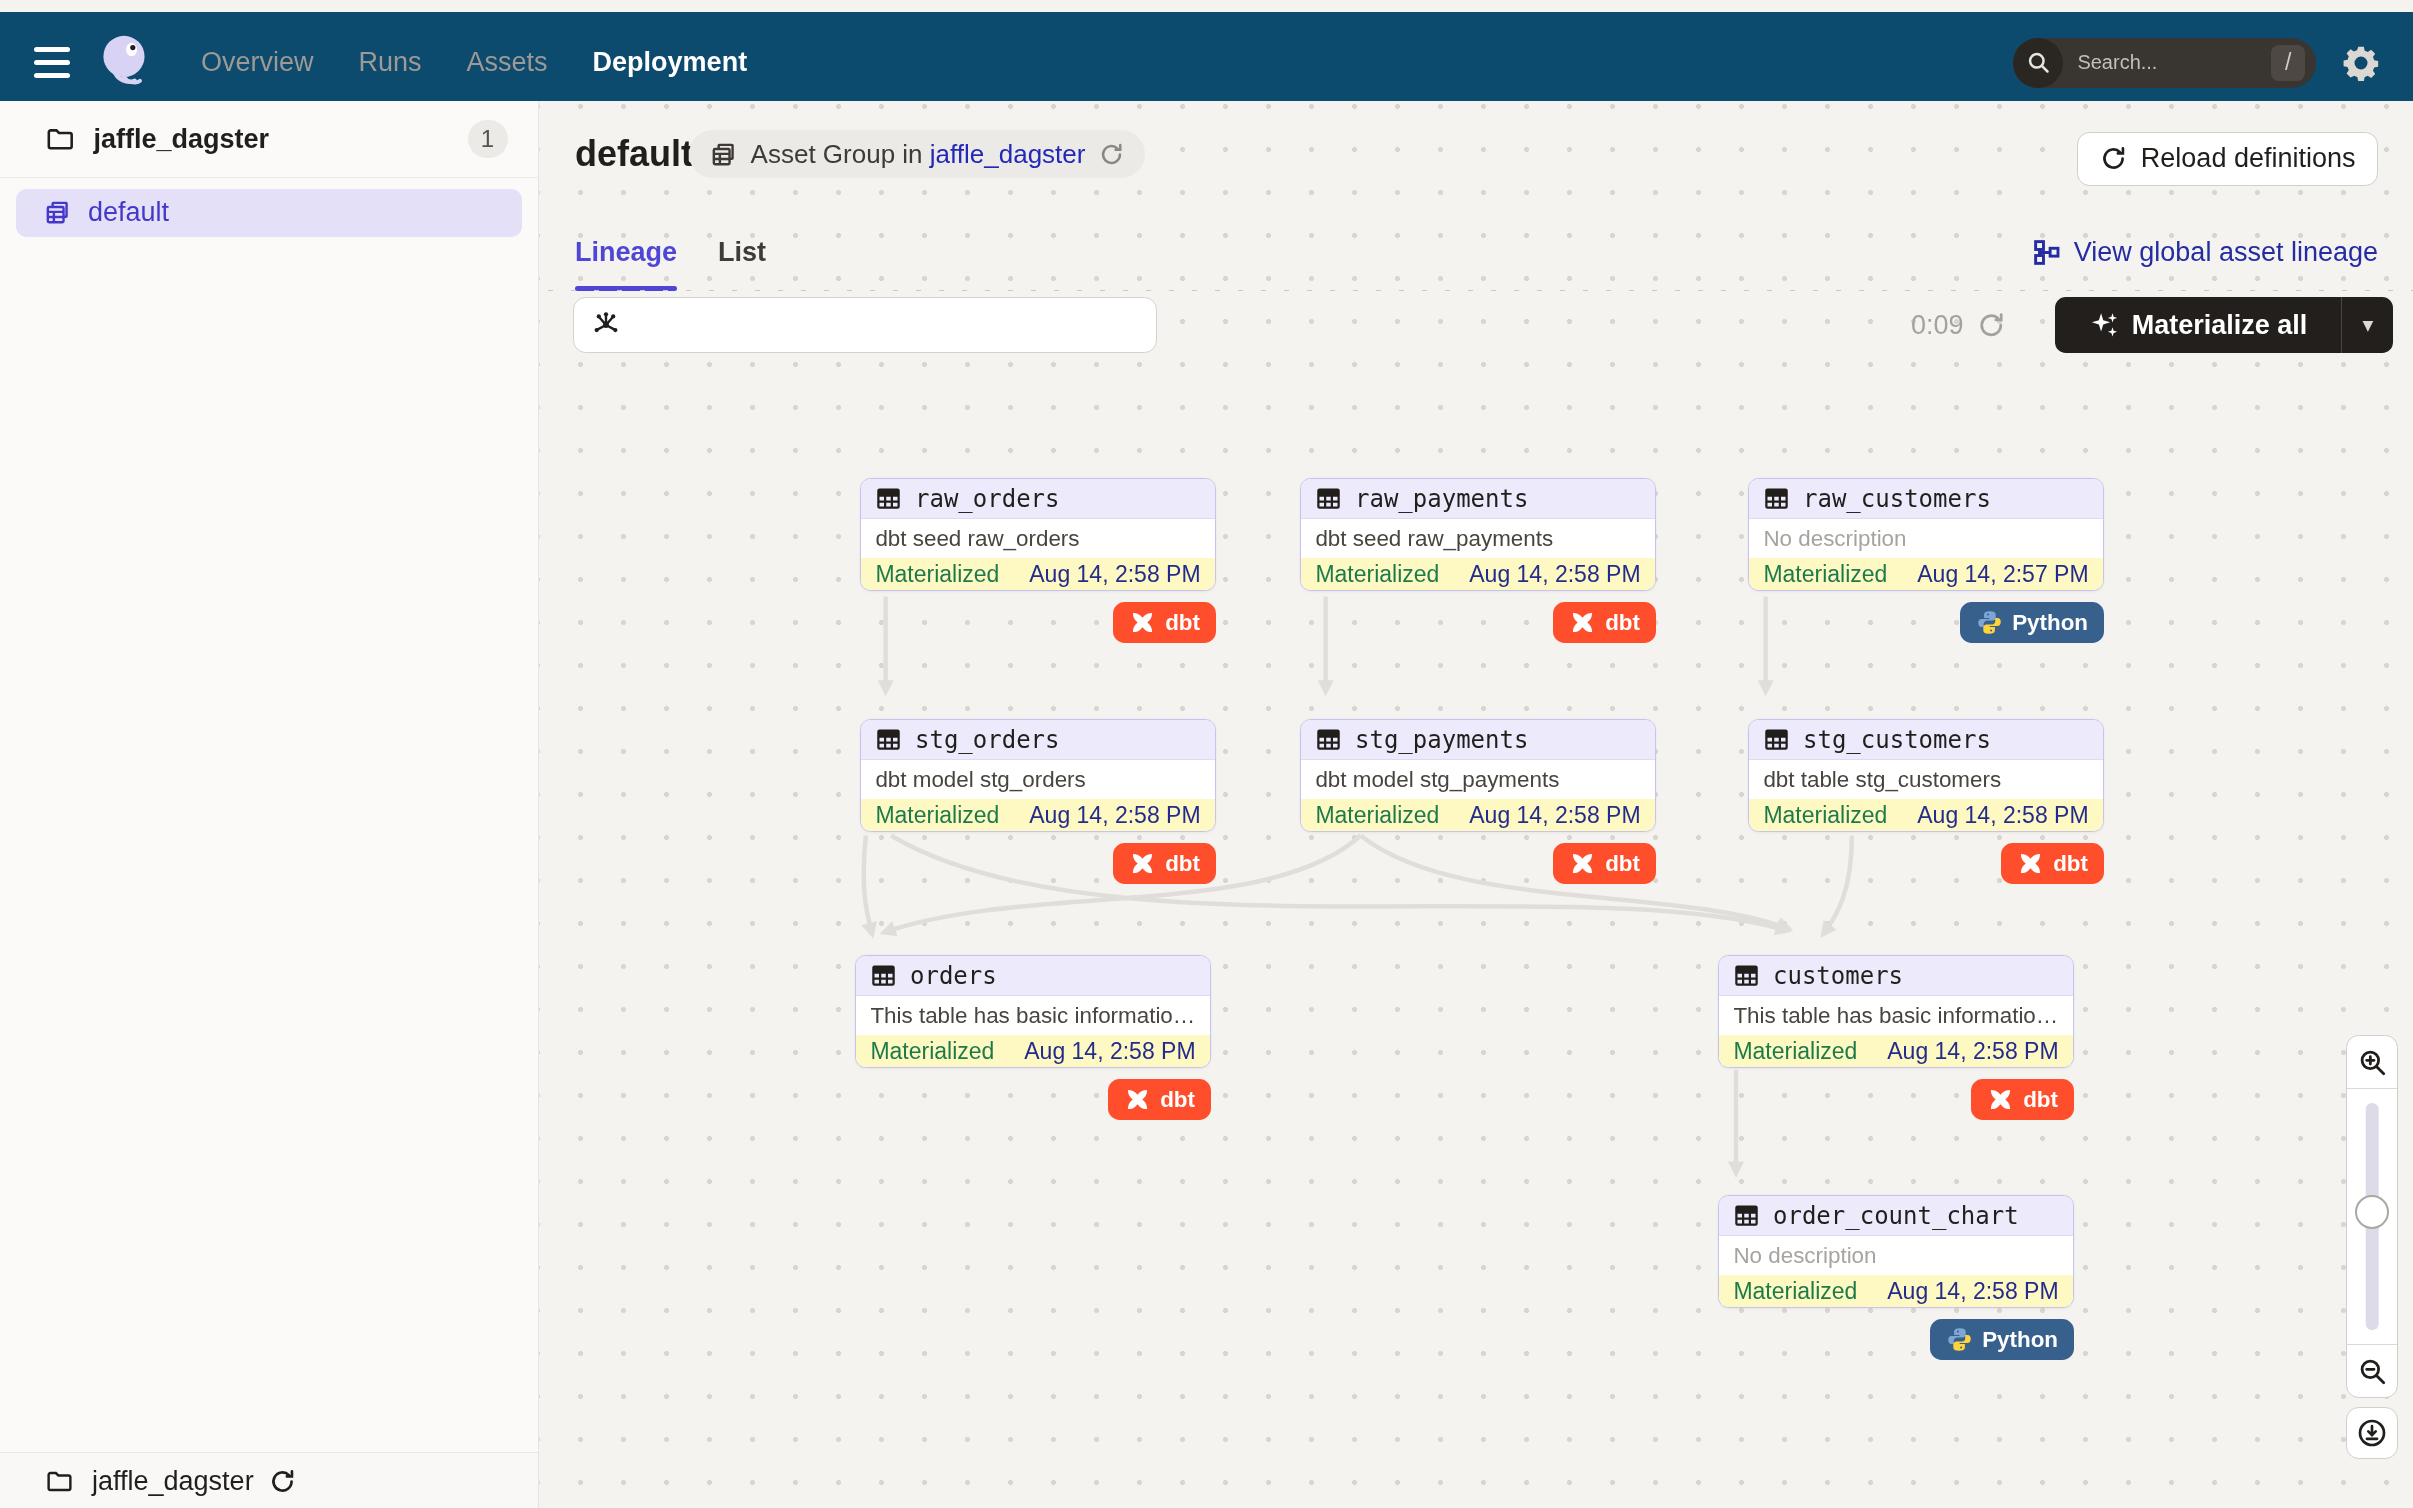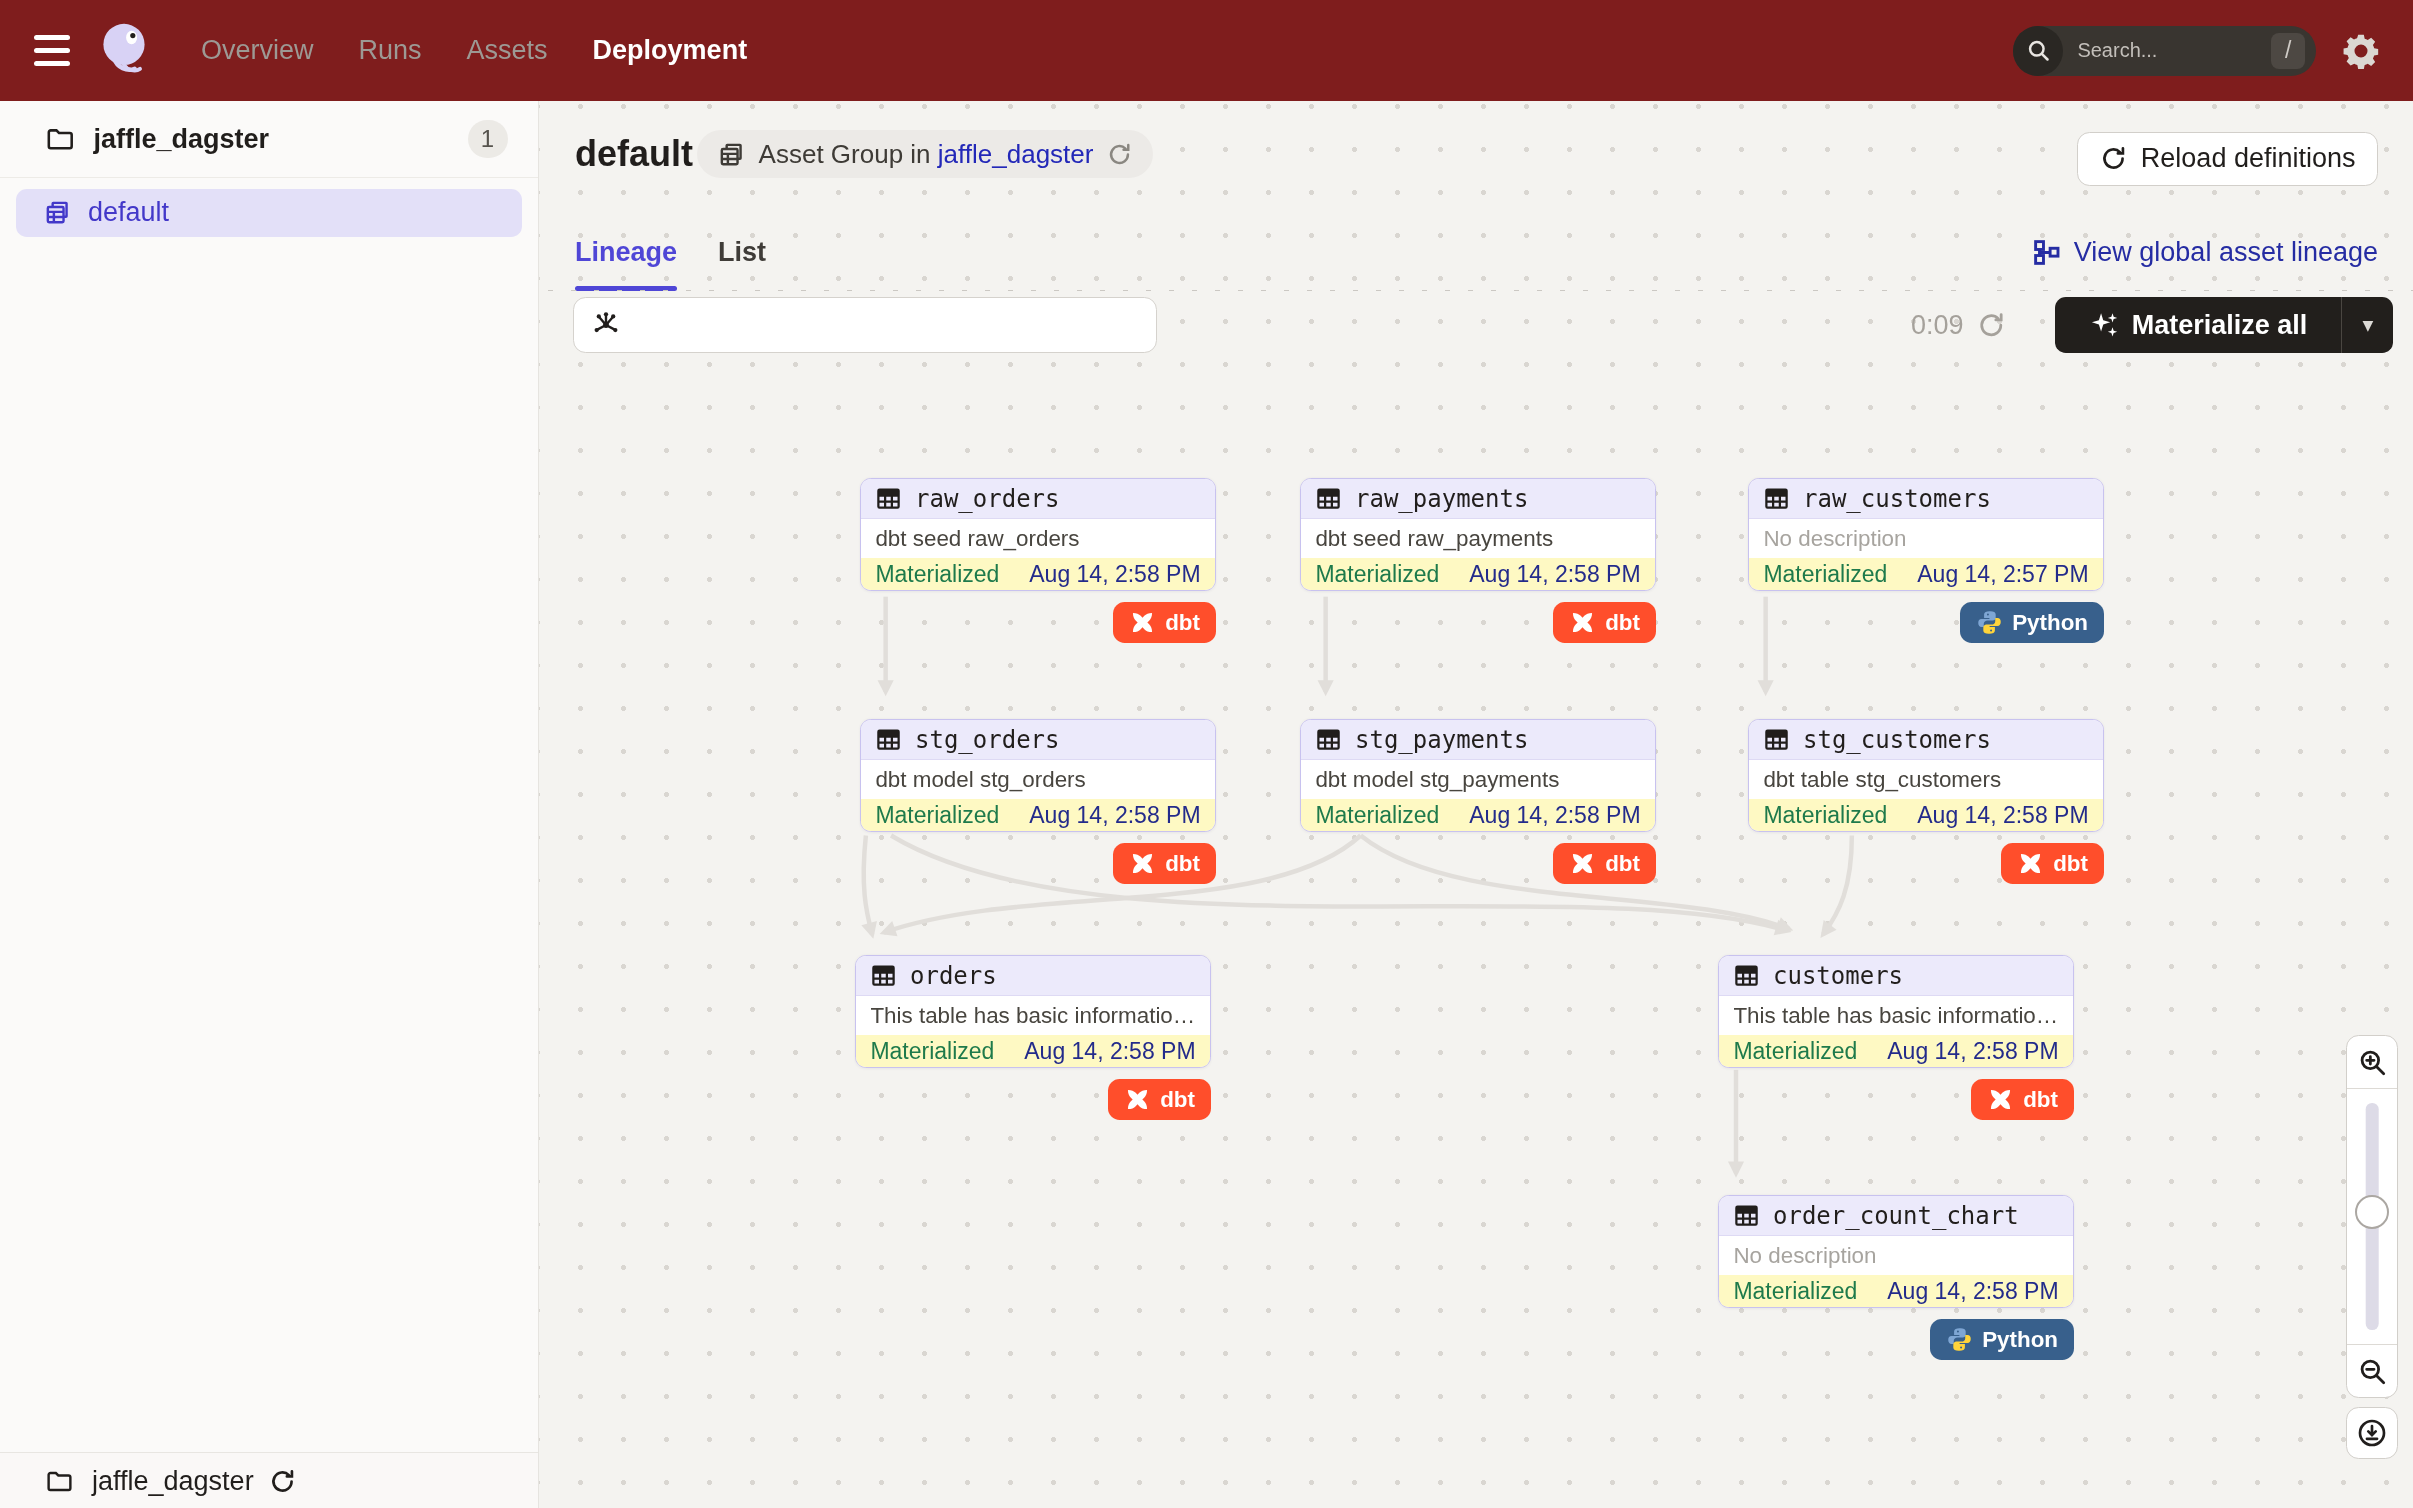--- a/index.html
+++ b/index.html
@@ -1,21 +1,21 @@
 <!DOCTYPE html>
 <html style="font-size:14.4px"><head>
 <meta charset="utf-8">
 <style>
   * { margin:0; padding:0; box-sizing:border-box; }
   html,body { width:2413px; height:1508px; overflow:hidden;
     font-family:"Liberation Sans","DejaVu Sans",sans-serif; background:#F4F3F0; }
 
   
-  .topbar { position:absolute; left:0; top:0; width:2413px; height:101px;
-    background:#7f1d1d; display:flex; align-items:center; }
+  .topbar { position:absolute; left:0; top:12px; width:2413px; height:101px;
+    background:#0c4a6e; display:flex; align-items:center; }
   .hamburger { width:36px; height:30.5px; margin-left:34px; display:flex; flex-direction:column;
     justify-content:space-between; cursor:pointer; }
   .hamburger span { display:block; height:4.5px; background:#fff; border-radius:2.7px; }
   .logo { margin-left:25px; width:61px; height:65px; }
   .nav { display:flex; align-items:center; gap:45px; margin-left:45px; }
   .nav-item { font-size:27px; color:#9D9994; font-weight:500; cursor:pointer; }
   .nav-item.active { color:#FFFFFF; font-weight:700; }
   .topbar-right { margin-left:auto; display:flex; align-items:center; }
   .searchbox { width:303px; height:50px; background:#393530; border-radius:25px;
     display:flex; align-items:center; cursor:text; }
@@ -42,21 +42,21 @@
     background:#FAF8F7; border-top:1.8px solid #E8E6E2; display:flex; align-items:center; padding-left:45px; }
   .sidebar-footer .repo-name { font-weight:400; }
   .footer-refresh { margin-left:14.4px; color:#211E1C; width:29px; height:29px; cursor:pointer; }
 
   
   .main { position:absolute; left:539px; top:101px; width:1875px; height:1408px;
     background-color:#F4F3F0;
     background-image:radial-gradient(#D9D6D1 2.3px, transparent 2.4px);
     background-size:43px 43px; background-position:20px 27px; }
   .page-title { position:absolute; left:36px; top:32px; font-size:36px; font-weight:700; color:#211E1C; }
-  .context-pill { position:absolute; left:158px; top:29px; height:48px; background:#ECEAE7;
+  .context-pill { position:absolute; left:150px; top:29px; height:48px; background:#ECEAE7;
     border-radius:24px; display:flex; align-items:center; padding:0 20px; gap:12.6px;text-align:right; }
   .context-pill .txt { font-size:26px; color:#3E3B36; }
   .context-pill a { color:#2328B8; text-decoration:none; cursor:pointer; }
   .pill-refresh { width:27px; height:27px; color:#8A8781; cursor:pointer; }
   .reload-btn { position:absolute; right:36px; top:30.5px; height:54px; background:#fff;
     border:1.8px solid #D2CFCA; border-radius:12.6px; display:flex; align-items:center; gap:12.6px;
     padding:0 21.5px; font-size:27px; color:#211E1C; cursor:pointer; }
   .reload-btn svg { width:29px; height:29px; }
   .tabs { position:absolute; left:36px; top:136px; display:flex; gap:41px; }
   .tab { font-size:27px; font-weight:600; color:#3F3C38; cursor:pointer; padding-bottom:23px; position:relative; }

